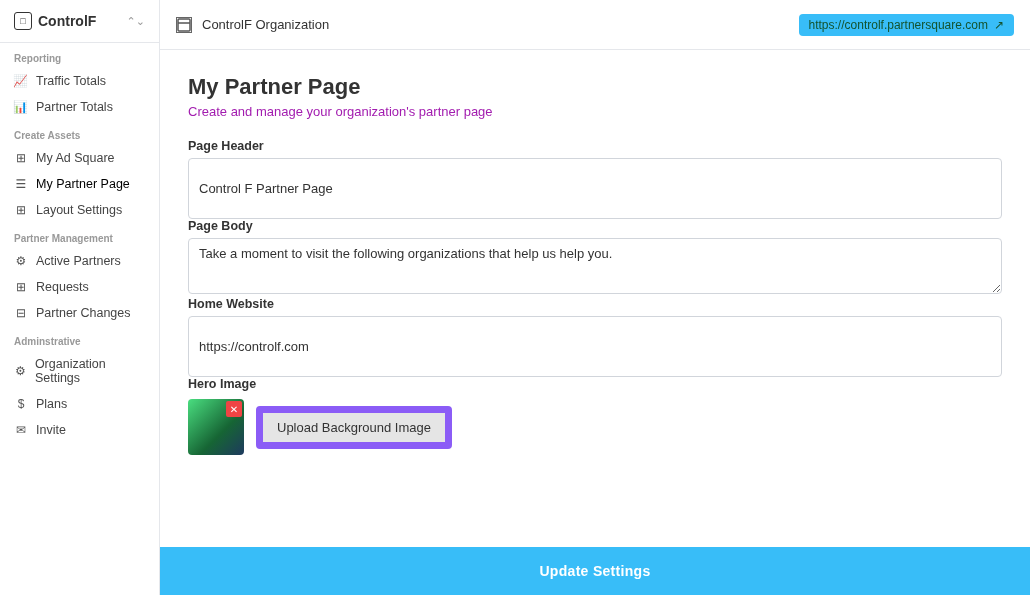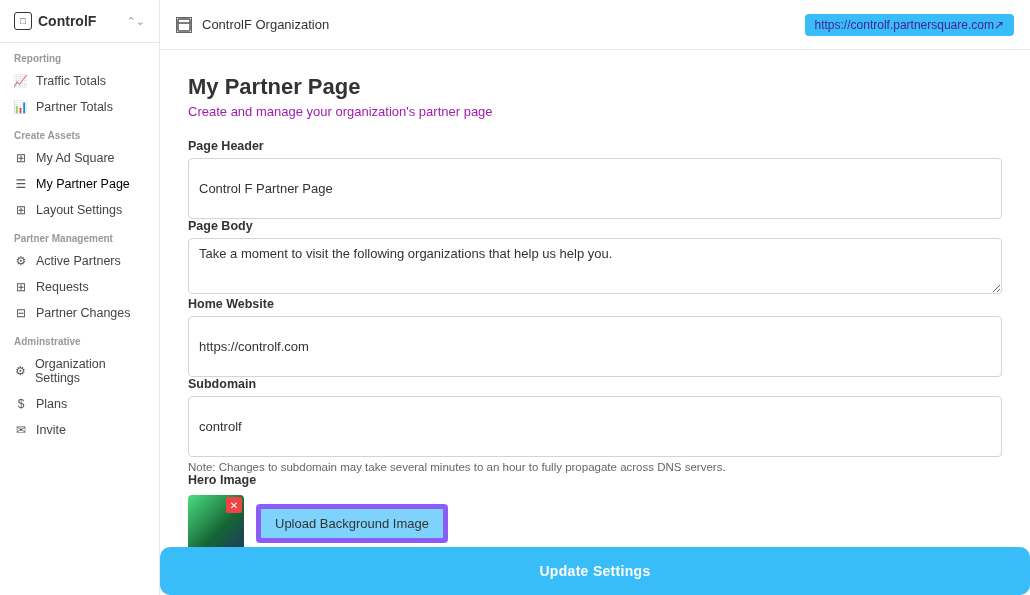--- a/index.html
+++ b/index.html
@@ -16,45 +16,45 @@
 
     .sidebar-section-label { padding: 10px 14px 4px; font-size: 10px; color: #999; font-weight: 600; text-transform: none; letter-spacing: 0; }
     .sidebar-item { display: flex; align-items: center; gap: 8px; padding: 6px 14px; cursor: pointer; color: #444; font-size: 12.5px; }
     .sidebar-item.active { color: #000; font-weight: 500; }
     .sidebar-item-icon { width: 14px; height: 14px; display: flex; align-items: center; justify-content: center; color: #555; font-size: 12px; }
 
     
     .topbar { height: 50px; border-bottom: 1px solid #e5e7eb; display: flex; align-items: center; padding: 0 16px; gap: 10px; }
     .topbar-org-icon { width: 16px; height: 16px; border: 1.5px solid #666; display: flex; align-items: center; justify-content: center; font-size: 8px; }
     .topbar-org-name { font-size: 13px; font-weight: 500; }
-    .topbar-url-badge { margin-left: auto; background: #38bdf8; color: #4c1d95; padding: 4px 10px; border-radius: 4px; font-size: 12px; display: flex; align-items: center; gap: 0; }
+    .topbar-url-badge { margin-left: auto; background: #38bdf8; color: #14532d; padding: 4px 10px; border-radius: 4px; font-size: 12px; display: flex; align-items: center; gap: 6px; }
 
     
     .main { flex: 1; overflow-y: auto; display: flex; flex-direction: column; }
     .content { padding: 24px 28px; flex: 1; }
 
     .page-title { font-size: 22px; font-weight: 700; margin-bottom: 4px; }
     .page-subtitle { color: #a21caf; font-size: 13px; margin-bottom: 20px; }
 
     .field-group { margin-bottom: 0; }
     .field-label { font-size: 12.5px; font-weight: 600; margin-bottom: 5px; color: #333; }
     .field-input { width: 100%; border: 1px solid #d1d5db; border-radius: 4px; padding: 22px 10px; font-size: 13px; color: #333; outline: none; }
     .field-textarea { width: 100%; border: 1px solid #d1d5db; border-radius: 4px; padding: 7px 10px; font-size: 13px; color: #333; resize: vertical; height: 56px; outline: none; font-family: inherit; }
     .field-note { font-size: 11.5px; color: #666; margin-top: 4px; }
 
     .image-section { margin-bottom: 16px; }
     .image-section-label { font-size: 12.5px; font-weight: 600; margin-bottom: 8px; color: #333; }
     .image-row { display: flex; align-items: center; gap: 12px; }
     .image-thumb { width: 56px; height: 56px; border-radius: 4px; overflow: hidden; position: relative; background: #ccc; }
     .image-thumb-placeholder { width: 100%; height: 100%; background: linear-gradient(135deg, #4ade80 0%, #166534 60%, #1e3a5f 100%); }
     .remove-btn { position: absolute; top: 2px; right: 2px; width: 16px; height: 16px; background: #ef4444; border-radius: 2px; display: flex; align-items: center; justify-content: center; color: #fff; font-size: 10px; cursor: pointer; }
-    .upload-btn { border: 5px solid #8b5cf6; background: #7dd3fc; padding: 7px 14px; border-radius: 4px; font-size: 13px; cursor: pointer; color: #333; }
+    .upload-btn { border: 7px solid #8b5cf6; background: #e5e5e5; padding: 7px 14px; border-radius: 4px; font-size: 13px; cursor: pointer; color: #333; }
 
     
-    .footer-bar { height: 48px; background: #38bdf8; display: flex; align-items: center; justify-content: center; border-radius: 10px; }
+    .footer-bar { height: 48px; background: #38bdf8; display: flex; align-items: center; justify-content: center; }
     .footer-bar-btn { background: transparent; border: none; color: #fff; font-size: 14px; font-weight: 600; cursor: pointer; letter-spacing: 0.3px; }
   </style>
 </head>
 <body>
 
 <div class="app-shell">
 
   <nav class="sidebar">
     <div class="sidebar-header">
       <div class="sidebar-logo">
@@ -146,25 +146,20 @@
         <div class="field-group">
           <div class="field-label">Page Body</div>
           <textarea class="field-textarea" style="">Take a moment to visit the following organizations that help us help you.</textarea>
         </div>
 
         <div class="field-group">
           <div class="field-label">Home Website</div>
           <input class="field-input" type="text" value="https://controlf.com" style="">
         </div>
 
-        <div class="field-group">
-          <div class="field-label">Subdomain</div>
-          <input class="field-input" type="text" value="controlf" style="">
-          <div class="field-note">Note: Changes to subdomain may take several minutes to an hour to fully propagate across DNS servers.</div>
-        </div>
 
         <div class="image-section">
           <div class="image-section-label">Hero Image</div>
           <div class="image-row">
             <div class="image-thumb">
               <div class="image-thumb-placeholder"></div>
               <div class="remove-btn">✕</div>
             </div>
             <button class="upload-btn">Upload Background Image</button>
           </div>

